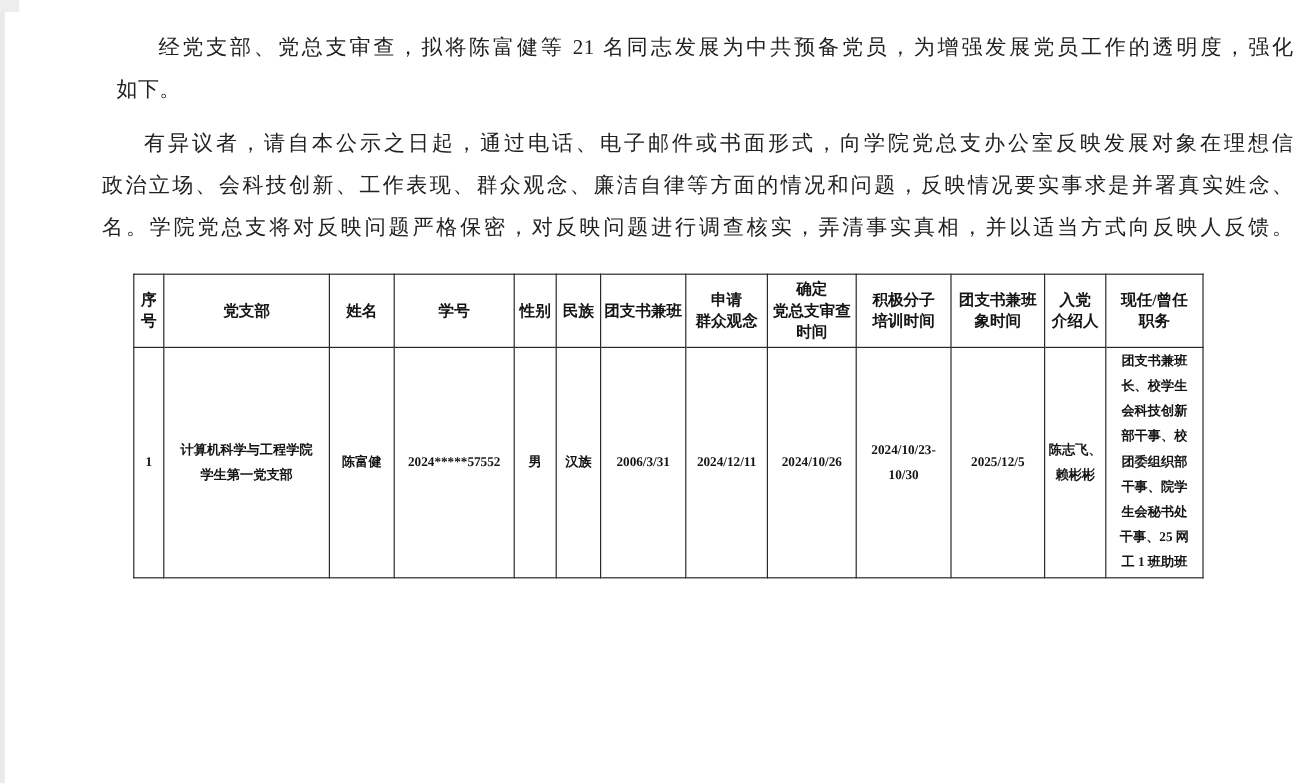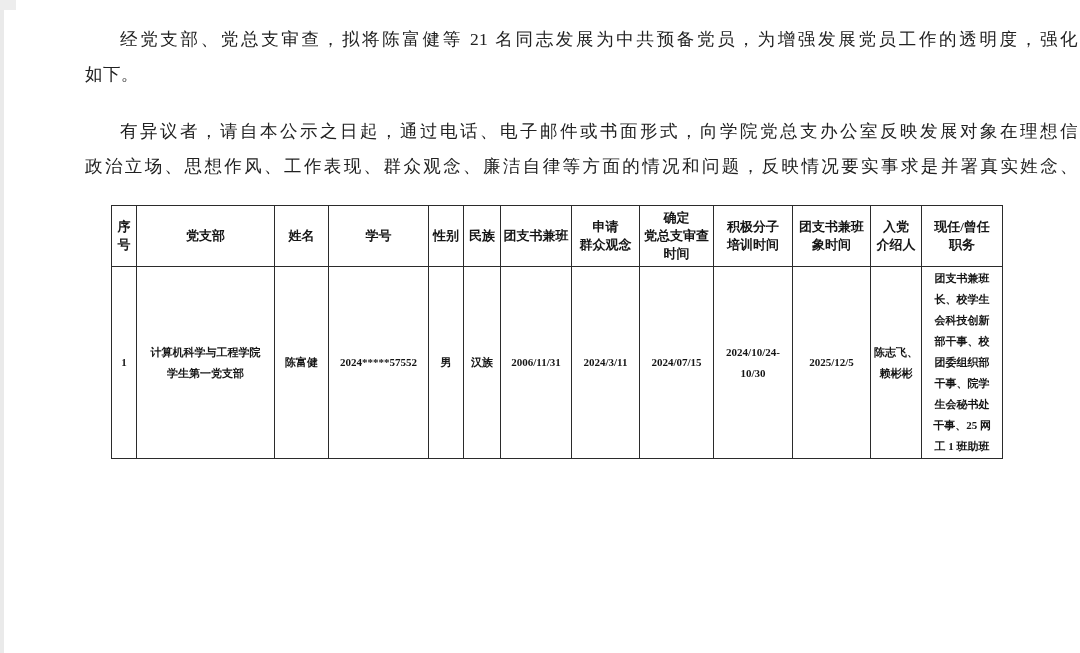--- a/index.html
+++ b/index.html
@@ -28,22 +28,22 @@
     font-weight:bold;
     letter-spacing:1px;
     color:#101010;
   }
   .bodytext {
     margin-left:85px;
     width:993px;
     font-size:17.5px;
     color:#212121;
   }
-  .para-1 { margin-top:22px; }
-  .para-2 { margin-top:22px; }
+  .para-1 { margin-top:22px;margin-left:12px; }
+  .para-2 { margin-top:10px; }
   .tline {
     line-height:35px;
     text-align:justify;
     text-align-last:justify;
     letter-spacing:0.4px;
   }
   .tline.indent { text-indent:35px; }
   .tline.short { text-align:right; text-align-last:left; }
   table.notice {
     margin:21px 0 0 111px;
@@ -83,21 +83,22 @@
   <div class="scan-corner"></div>
 
 
   <div class="bodytext">
     <div class="para-1">
       <div class="tline indent">经党支部、党总支审查，拟将陈富健等 21 名同志发展为中共预备党员，为增强发展党员工作的透明度，强化</div>
       <div class="tline short">如下。</div>
     </div>
     <div class="para-2">
       <div class="tline indent">有异议者，请自本公示之日起，通过电话、电子邮件或书面形式，向学院党总支办公室反映发展对象在理想信</div>
-      <div class="tline">政治立场、思想作风、工作表现、群众观念、廉洁自律等方面的情况和问题，反映情况要实事求是并署真实姓念、</div>
+      <div class="tline">政治立场、会科技创新、工作表现、群众观念、廉洁自律等方面的情况和问题，反映情况要实事求是并署真实姓念、</div>
+      <div class="tline">名。学院党总支将对反映问题严格保密，对反映问题进行调查核实，弄清事实真相，并以适当方式向反映人反馈。</div>
     </div>
   </div>
 
   <table class="notice">
     <colgroup>
       <col style="width:25px">
         <col style="width:138px">
         <col style="width:54px">
       <col style="width:100px">
         <col style="width:35px">
@@ -137,24 +138,24 @@
     </thead>
     <tbody>
       <tr>
         <td>1</td>
         <td class="cell-branch">计算机科学与工程学院
 学生第一党支部</td>
         <td>陈富健</td>
         <td>2024*****57552</td>
         <td>男</td>
         <td>汉族</td>
-        <td>2006/11/31</td>
-        <td>2024/3/11</td>
-        <td>2024/07/15</td>
-        <td>2024/10/24-
+        <td>2006/3/31</td>
+        <td>2024/12/11</td>
+        <td>2024/10/26</td>
+        <td>2024/10/23-
 10/30</td>
         <td>2025/12/5</td>
         <td>陈志飞、
 赖彬彬</td>
         <td class="cell-positions">团支书兼班
 长、校学生
 会科技创新
 部干事、校
 团委组织部
 干事、院学

